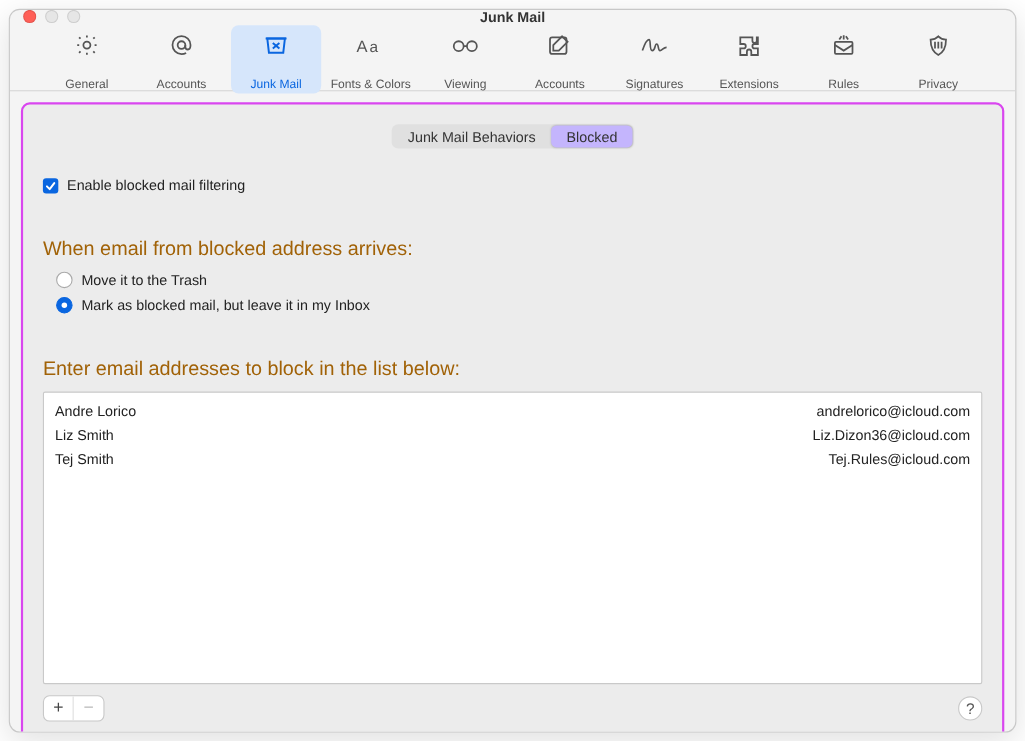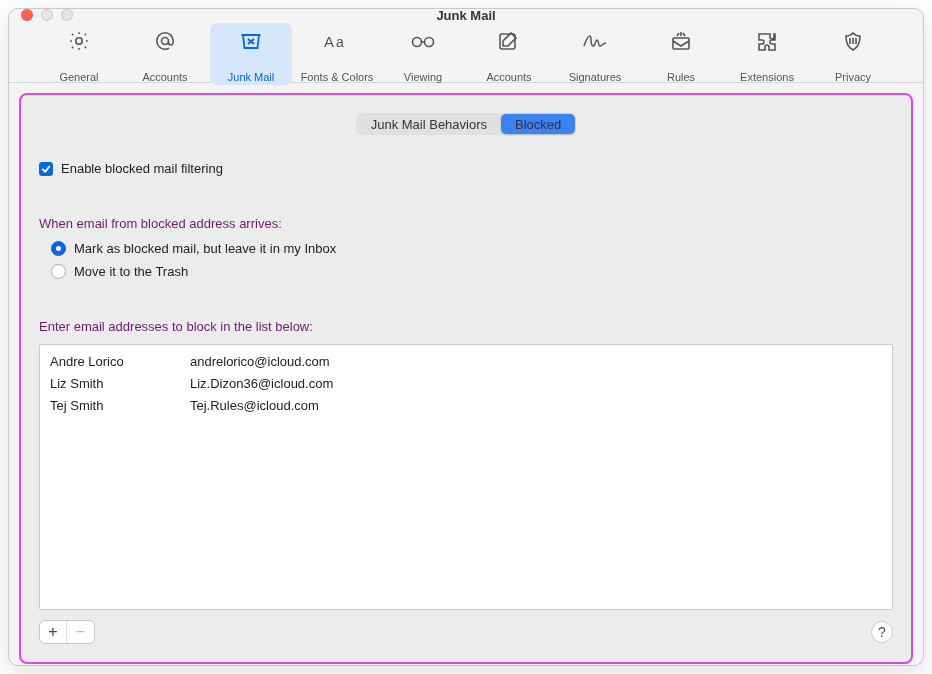--- a/index.html
+++ b/index.html
@@ -119,21 +119,21 @@
     .seg-item {
       font-size: 13px;
       color: #333;
       padding: 0 14px;
       display: flex;
       align-items: center;
       border-radius: 5px;
       cursor: default;
     }
     .seg-item.active {
-      background: #3b82f6;
+      background: #c4b5fd;
       box-shadow: 0 0.5px 2px rgba(0,0,0,0.2);
     }
     .row {
       display: flex;
       align-items: flex-end;
       gap: 8px;
       font-size: 13px;
       color: #222;
     }
     .checkbox {
@@ -143,22 +143,22 @@
       display: flex;
       align-items: center;
       justify-content: center;
       flex-shrink: 0;
     }
     .checkbox.checked {
       background: #0a66e0;
     }
     .checkbox.checked svg { color: #fff; }
     .section-label {
-      font-size: 13px;
-      color: #701a75;
+      font-size: 18px;
+      color: #a16207;
       margin-top: 40px;
       margin-bottom: 10px;
     }
     .radio-group {
       display: flex;
       flex-direction: column;
       gap: 8px;
       margin-left: 12px;
     }
     .radio {
@@ -196,20 +196,21 @@
       font-size: 13px;
       color: #222;
       line-height: 22px;
     }
     .col-name {
       width: 140px;
       flex-shrink: 0;
     }
     .col-email {
       flex: 1;
+      text-align: right;
     }
     .bottom-bar {
       margin-top: 10px;
       display: flex;
       align-items: center;
       justify-content: space-between;
     }
     .pm-group {
       display: flex;
       border: 1px solid #c8c8c8;
@@ -323,34 +324,34 @@
       <span class="icon">
         <svg width="28" height="22" viewBox="0 0 28 22" fill="none" stroke="currentColor" stroke-width="1.5">
             <path d="M3 16c2-6 4-10 6-10s0 10 3 10 2-6 4-6 1 6 3 6 3-3 6-3"></path>
           </svg>
       </span>
       <span class="tool-label">Signatures</span>
     </div>
     <div class="tool-item">
       <span class="icon">
         <svg width="24" height="22" viewBox="0 0 24 22" fill="none" stroke="currentColor" stroke-width="1.6">
+            <path d="M9 4h6v3a2 2 0 0 0 4 0V4h1v6h-3a2 2 0 0 0 0 4h3v6h-6v-3a2 2 0 0 0-4 0v3H4v-6h3a2 2 0 0 0 0-4H4V4h5z"></path>
+          </svg>
+      </span>
+      <span class="tool-label">Extensions</span>
+    </div>
+    <div class="tool-item">
+      <span class="icon">
+        <svg width="24" height="22" viewBox="0 0 24 22" fill="none" stroke="currentColor" stroke-width="1.6">
             <rect x="4" y="8" width="16" height="11" rx="1"></rect>
             <path d="M4 11l8 5 8-5"></path>
             <path d="M8 6l2-3M16 6l-2-3M12 6V2"></path>
           </svg>
       </span>
       <span class="tool-label">Rules</span>
-    </div>
-    <div class="tool-item">
-      <span class="icon">
-        <svg width="24" height="22" viewBox="0 0 24 22" fill="none" stroke="currentColor" stroke-width="1.6">
-            <path d="M9 4h6v3a2 2 0 0 0 4 0V4h1v6h-3a2 2 0 0 0 0 4h3v6h-6v-3a2 2 0 0 0-4 0v3H4v-6h3a2 2 0 0 0 0-4H4V4h5z"></path>
-          </svg>
-      </span>
-      <span class="tool-label">Extensions</span>
     </div>
     <div class="tool-item">
       <span class="icon">
         <svg width="22" height="22" viewBox="0 0 22 22" fill="none" stroke="currentColor" stroke-width="1.6">
             <path d="M11 3c-2 2-5 3-7 3 0 8 3 12 7 14 4-2 7-6 7-14-2 0-5-1-7-3z"></path>
             <path d="M8 8v6M11 8v6M14 8v6"></path>
           </svg>
       </span>
       <span class="tool-label">Privacy</span>
     </div>
@@ -369,26 +370,26 @@
           <svg width="10" height="10" viewBox="0 0 12 12" fill="none" stroke="currentColor" stroke-width="2.2" stroke-linecap="round" stroke-linejoin="round">
               <polyline points="2 6.5 5 9.5 10 3"></polyline>
             </svg>
         </div>
         <span>Enable blocked mail filtering</span>
       </div>
 
       <div class="section-label">When email from blocked address arrives:</div>
       <div class="radio-group">
         <div class="row">
+          <div class="radio"></div>
+          <span>Move it to the Trash</span>
+        </div>
+        <div class="row">
           <div class="radio checked"></div>
           <span>Mark as blocked mail, but leave it in my Inbox</span>
-        </div>
-        <div class="row">
-          <div class="radio"></div>
-          <span>Move it to the Trash</span>
         </div>
       </div>
 
       <div class="section-label">Enter email addresses to block in the list below:</div>
       <div class="list-box">
         <div class="list-row">
           <div class="col-name">Andre Lorico</div>
           <div class="col-email">andrelorico@icloud.com</div>
         </div>
         <div class="list-row">

